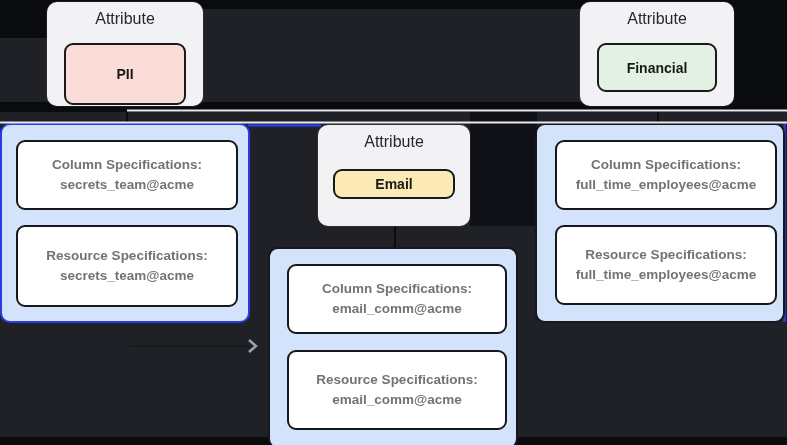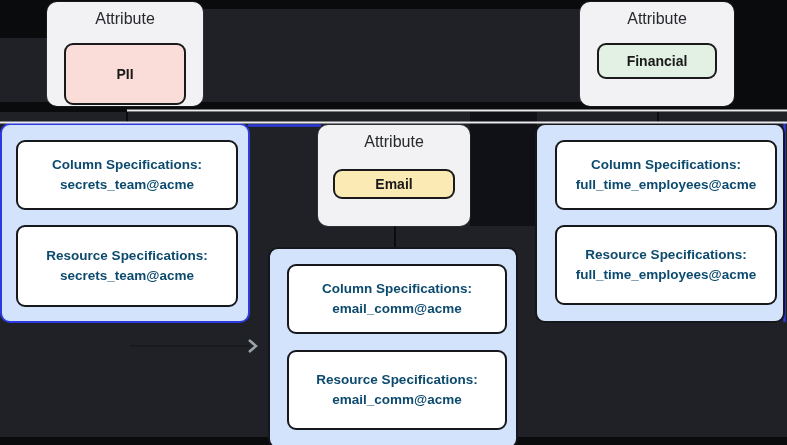--- a/index.html
+++ b/index.html
@@ -29,21 +29,21 @@
   
   .group-node{
     position:absolute;background:#d2e3fb;border:2px solid #16171c;
     border-radius:10px;box-sizing:border-box;
   }
   .group-node.selected{border-color:#2d3ae0;}
   .spec-box{
     position:absolute;background:#ffffff;border:2px solid #17181c;border-radius:9px;
     box-sizing:border-box;display:flex;flex-direction:column;
     align-items:center;justify-content:center;text-align:center;
-    font-size:13.5px;font-weight:bold;color:#0c4a6e;line-height:1.5;
+    font-size:13.5px;font-weight:bold;color:#737373;line-height:1.5;
   }
   .spec-box span{display:block;}
 </style>
 </head>
 <body>
 
 <div id="canvas">
 
   <div class="band" style="left:0;top:0;width:787px;height:9px;"></div>
   <div class="band" style="left:0;top:102px;width:787px;height:10px;"></div>
@@ -96,21 +96,21 @@
 
   <div class="attr-node" style="left:47px;top:2px;width:156px;height:104px;">
     <div class="attr-header">Attribute</div>
     <div class="pill" style="left:17px;right:17px;top:41px;height:62px;background:#fadcd8;">
         <span>PII</span>
       </div>
   </div>
 
   <div class="attr-node" style="left:580px;top:2px;width:154px;height:104px;">
     <div class="attr-header">Attribute</div>
-    <div class="pill" style="left:17px;right:17px;top:41px;height:36px;background:#e2f1e3;">
+    <div class="pill" style="left:17px;right:17px;top:41px;height:49px;background:#e2f1e3;">
         <span>Financial</span>
       </div>
   </div>
 
   <div class="attr-node" style="left:318px;top:125px;width:152px;height:101px;">
     <div class="attr-header">Attribute</div>
     <div class="pill" style="left:15px;right:15px;top:44px;height:30px;background:#fbeab3;">
         <span>Email</span>
       </div>
   </div>

